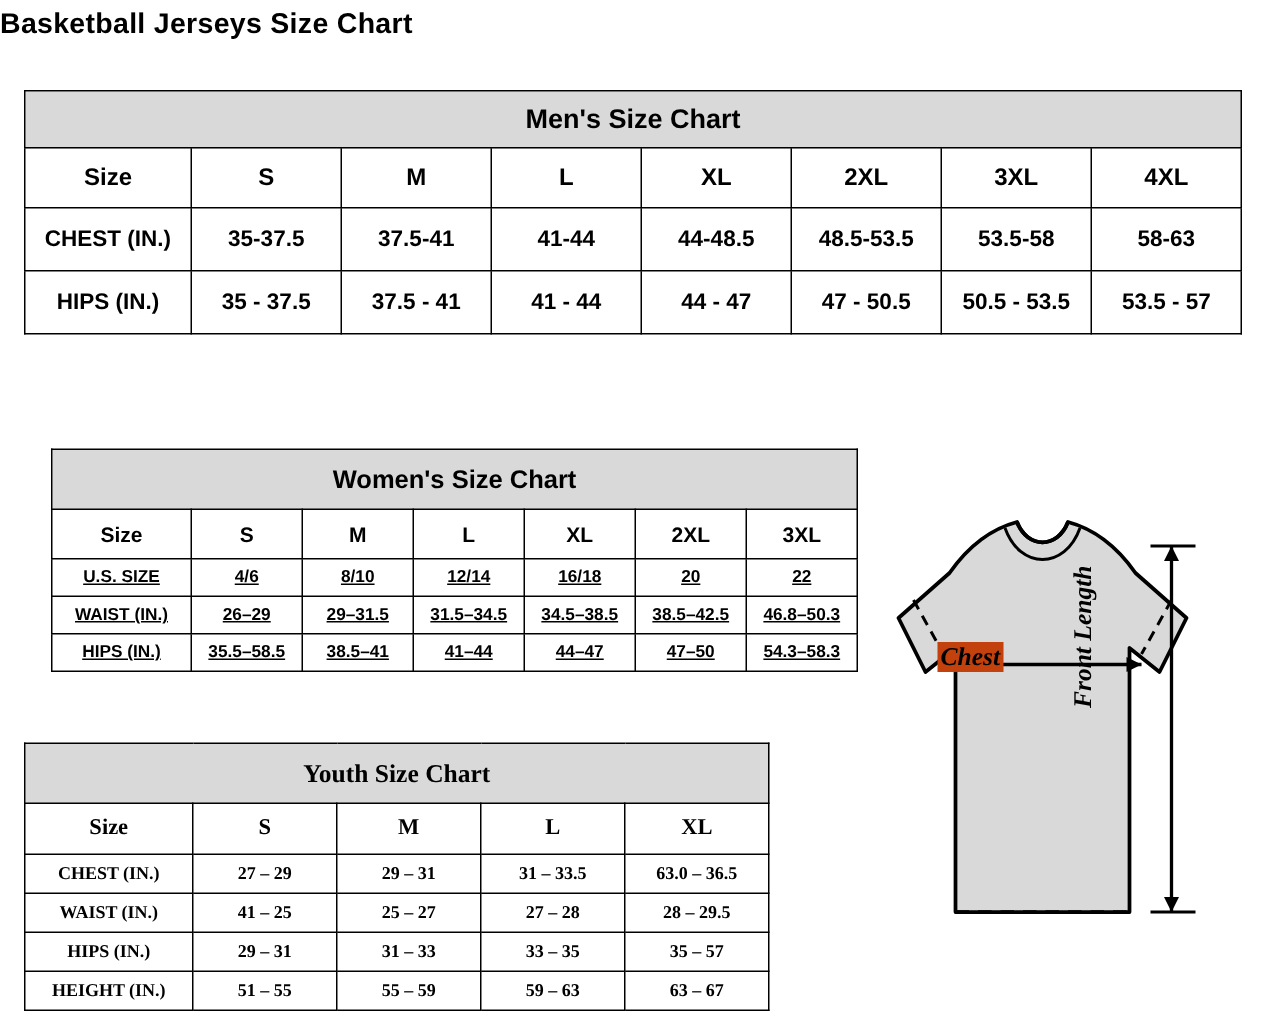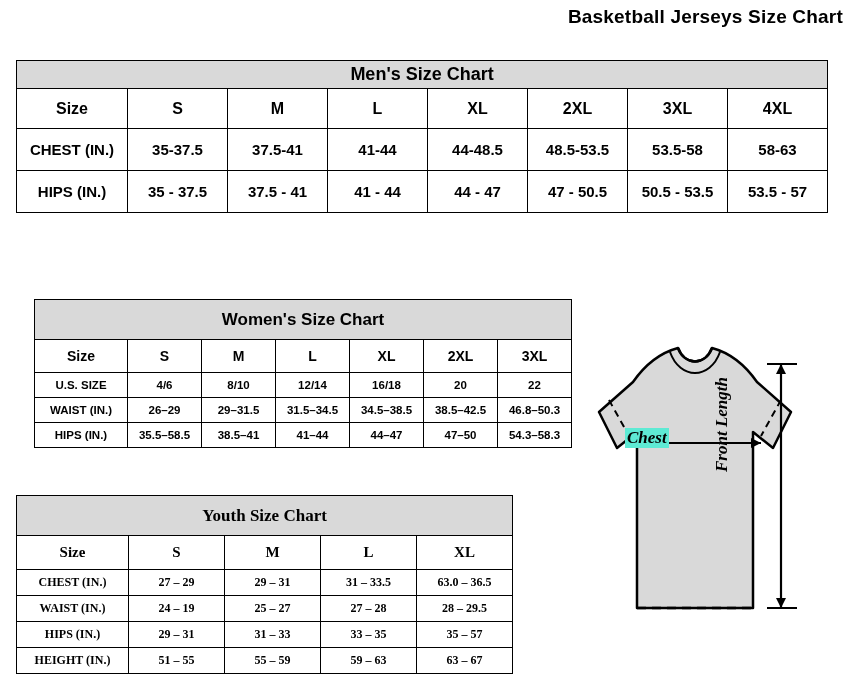--- a/index.html
+++ b/index.html
@@ -14,21 +14,21 @@
     font-family: "Liberation Sans", sans-serif;
     color: #000000;
     overflow: hidden;
   }
 
   #page-title {
     position: absolute;
     top: 6px;
     left: 0;
     width: 843px;
-    text-align: right;
+    text-align: left;
     font-size: 19px;
     font-weight: bold;
     letter-spacing: 0.2px;
   }
 
   table.sz {
     border-collapse: collapse;
     table-layout: fixed;
     background: #ffffff;
   }
@@ -45,21 +45,21 @@
   }
 
   
   #men-table {
     position: absolute;
     left: 16px;
     top: 60px;
     width: 811px;
   }
   #men-table .band {
-    height: 28px;
+    height: 38px;
     font-size: 18px;
   }
   #men-table .hrow {
     height: 40px;
     font-size: 16px;
   }
   #men-table .drow {
     height: 42px;
     font-size: 15px;
   }
@@ -78,20 +78,21 @@
     height: 40px;
     font-size: 17px;
   }
   #women-table .hrow {
     height: 33px;
     font-size: 14px;
   }
   #women-table .drow {
     height: 25px;
     font-size: 11.5px;
+    text-decoration: underline;
   }
 
   
   #youth-table {
     position: absolute;
     left: 16px;
     top: 495px;
     width: 496px;
     font-family: Liberation Serif, serif;
   }
@@ -120,21 +121,21 @@
     display: block;
   }
   .chest-label {
     position: absolute;
     left: 80px;
     top: 88px;
     font-family: "Liberation Serif", serif;
     font-style: italic;
     font-weight: bold;
     font-size: 17px;
-    background: #5eead4;
+    background: #c2410c;
     padding: 0 2px;
   }
   .front-label {
     position: absolute;
     left: 167px;
     top: 132px;
     font-family: "Liberation Serif", serif;
     font-style: italic;
     font-weight: bold;
     font-size: 17px;
@@ -270,21 +271,21 @@
     </tr>
     <tr class="drow">
       <td>CHEST (IN.)</td>
       <td>27 – 29</td>
       <td>29 – 31</td>
       <td>31 – 33.5</td>
       <td>63.0 – 36.5</td>
     </tr>
     <tr class="drow">
       <td>WAIST (IN.)</td>
-      <td>24 – 19</td>
+      <td>41 – 25</td>
       <td>25 – 27</td>
       <td>27 – 28</td>
       <td>28 – 29.5</td>
     </tr>
     <tr class="drow">
       <td>HIPS (IN.)</td>
       <td>29 – 31</td>
       <td>31 – 33</td>
       <td>33 – 35</td>
       <td>35 – 57</td>

